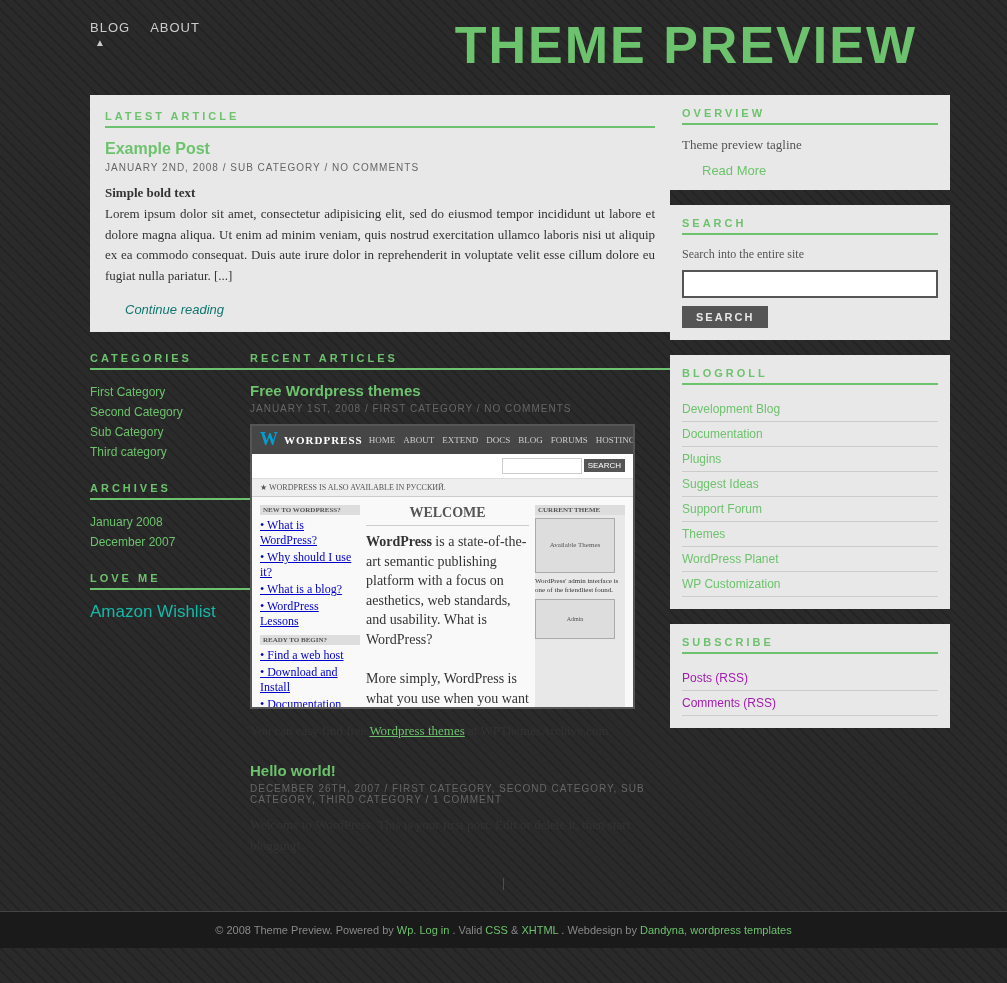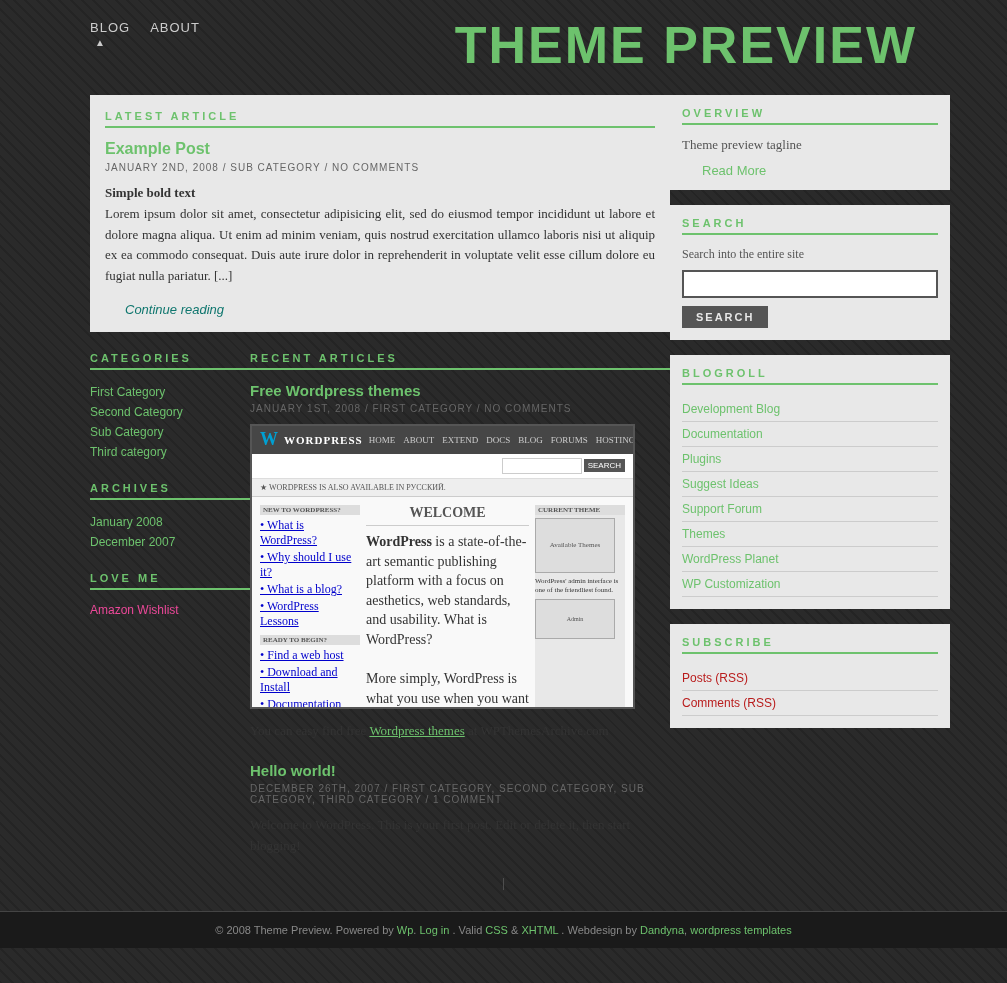--- a/index.html
+++ b/index.html
@@ -159,22 +159,22 @@
       font-family: Arial, sans-serif;
       font-size: 12px;
       color: #6dc26d;
       text-decoration: none;
     }
     .sidebar-section ul li {
       padding: 2px 0;
     }
     .love-me-text {
       font-family: Arial, sans-serif;
-      font-size: 12px;
-      color: #ec4899;
+      font-size: 17px;
+      color: #14b8a6;
       text-decoration: none;
     }
     
     .article-item {
       margin-bottom: 20px;
     }
     .article-title a {
       font-family: Arial, sans-serif;
       font-size: 15px;
       font-weight: bold;
@@ -362,21 +362,21 @@
       list-style: none;
       padding: 0;
     }
     .subscribe-list li {
       border-bottom: 1px solid #ccc;
       padding: 4px 0;
     }
     .subscribe-list li a {
       font-family: Arial, sans-serif;
       font-size: 12px;
-      color: #b91c1c;
+      color: #a21caf;
       text-decoration: none;
     }
     
     #footer {
       background: #1a1a1a;
       border-top: 1px solid #444;
       padding: 12px 90px;
       text-align: center;
       margin-top: 20px;
     }

